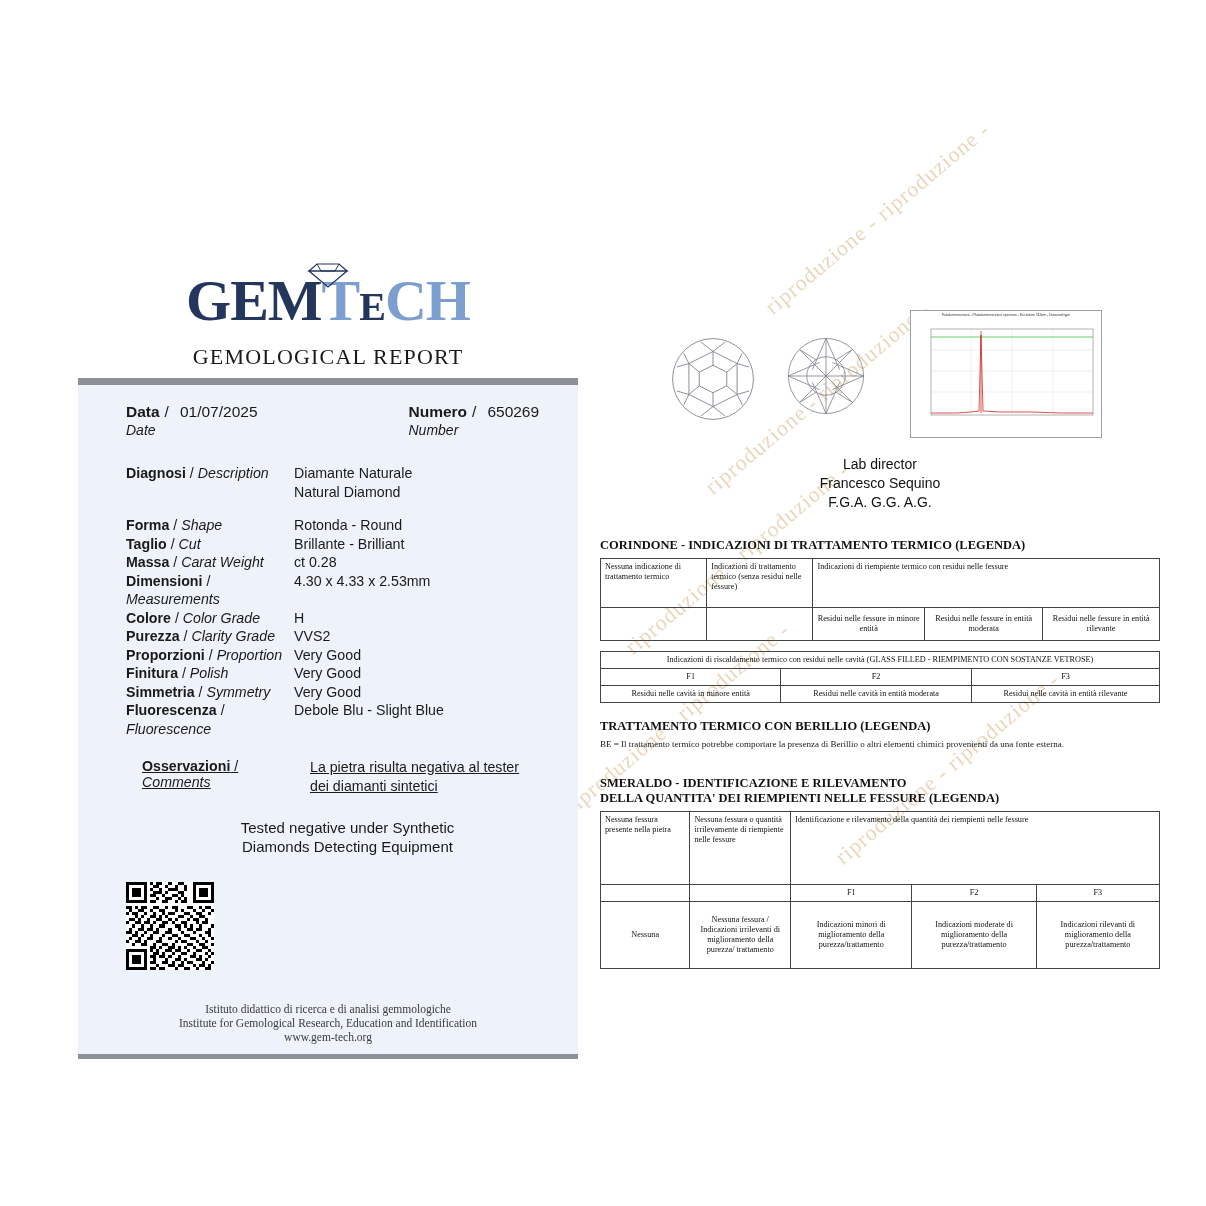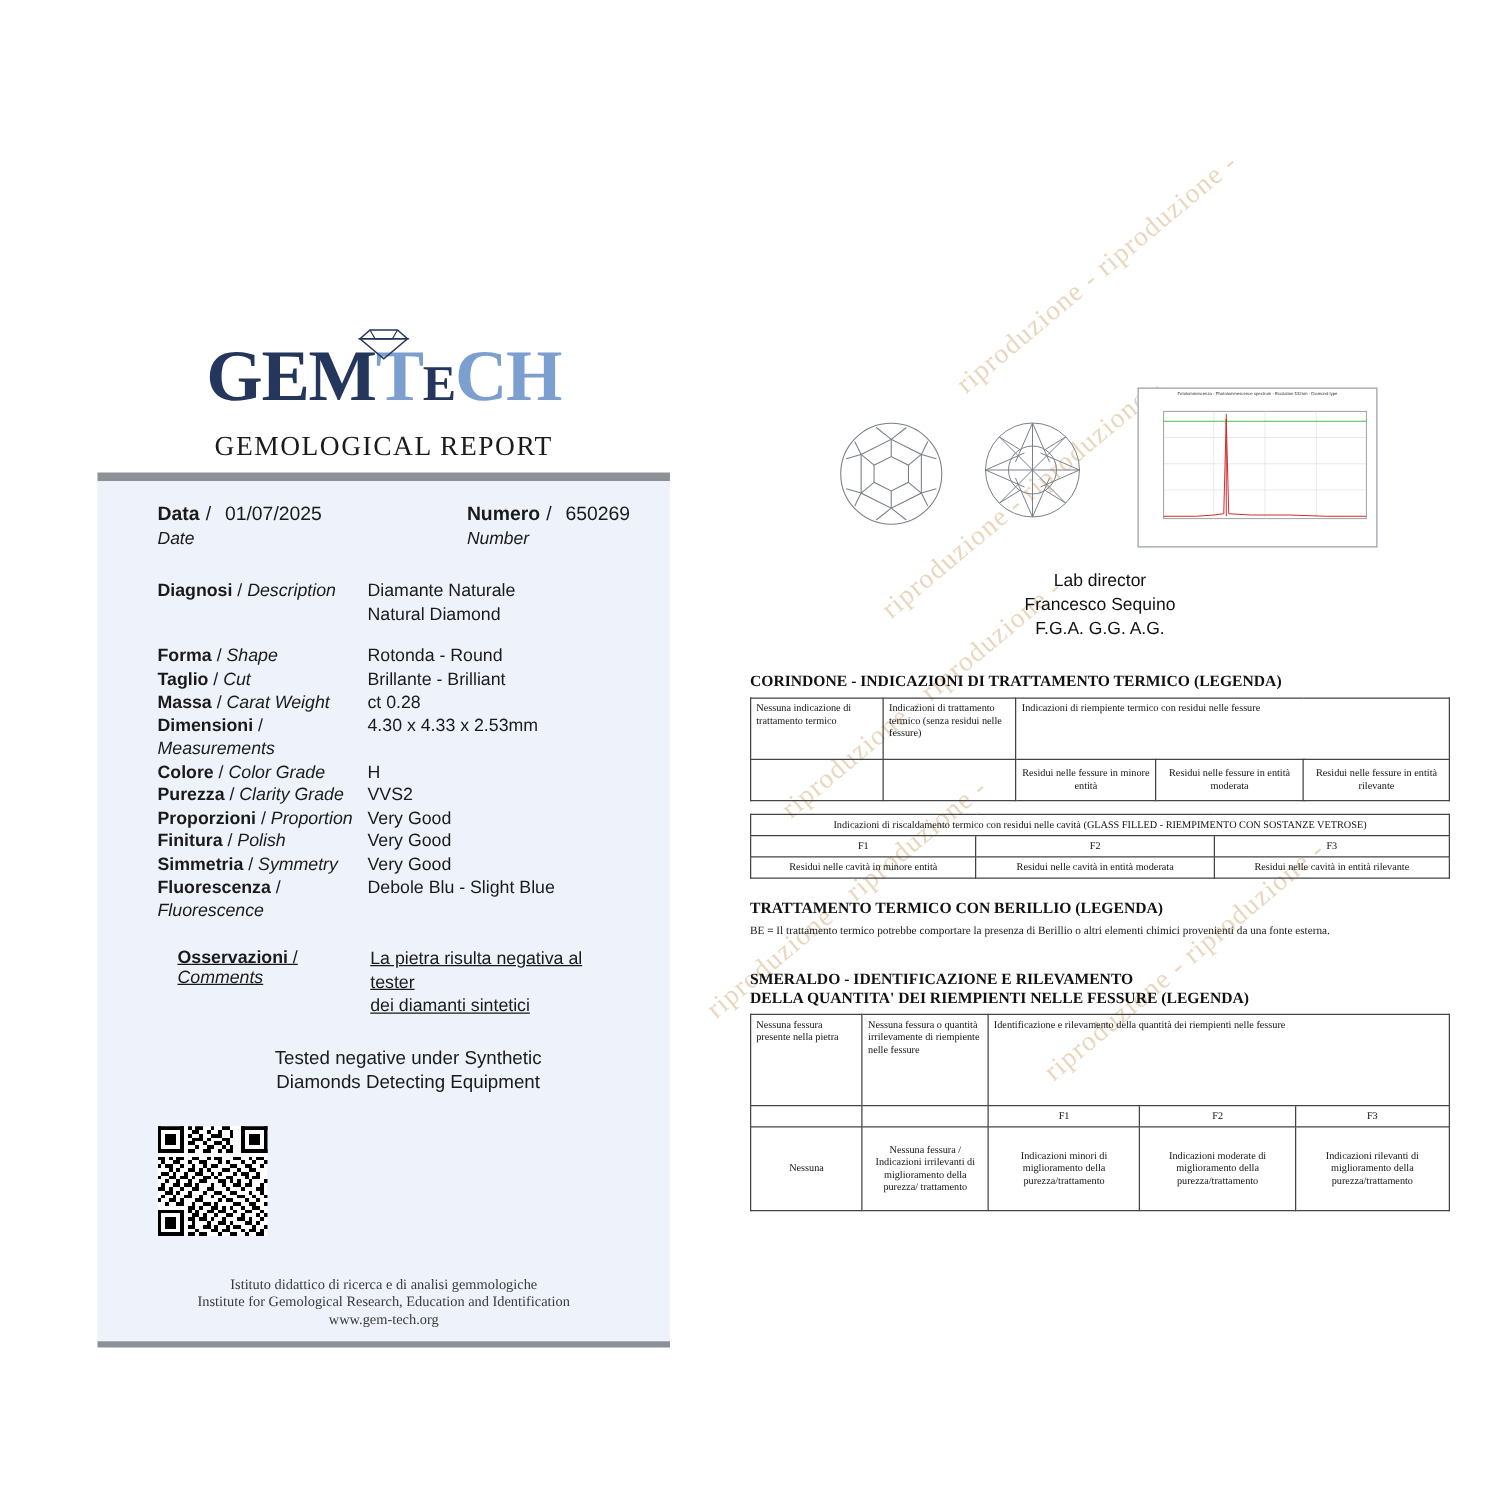--- a/index.html
+++ b/index.html
@@ -1,33 +1,33 @@
 <!DOCTYPE html>
 <html><head>
 <meta charset="utf-8">
 <style>
   html,body{margin:0;padding:0;}
   body{width:1206px;height:1206px;background:#ffffff;font-family:"Liberation Sans",sans-serif;color:#1a1a1a;position:relative;overflow:hidden;}
 
   
-  #left-card{position:absolute;left:78px;top:262px;width:458px;}
+  #left-card{position:absolute;left:78px;top:262px;width:500px;}
 
   .logo-wrap{text-align:center;position:relative;height:78px;}
   .logo-text{font-family:"Liberation Serif",serif;font-size:58px;letter-spacing:-1px;color:#24365c;font-weight:700;line-height:78px;}
   .logo-text .lt-light{color:#7d9fd0;}
   .logo-text .lt-small{font-size:40px;}
   .diamond-mark{position:absolute;left:50%;top:0px;transform:translateX(-50%);width:46px;height:26px;}
 
   .report-title{text-align:center;font-family:"Liberation Serif",serif;font-size:22px;letter-spacing:1.2px;color:#1b1b1b;padding-top:4px;padding-bottom:8px;}
 
   .topbar{height:7px;background:#8d9097;width:100%;}
   .panel{background:#eef2fa;padding:0;}
   .botbar{height:5px;background:#8d9097;width:100%;}
 
-  .hdr-row{display:flex;padding:18px 48px 4px 48px;}
+  .hdr-row{display:flex;padding:18px 48px 4px 48px;gap:35px;}
   .hdr-col{display:flex;}
   .hdr-col.c2{margin-left:116px;}
   .hdr-label-it{font-weight:bold;font-size:15.5px;}
   .hdr-slash{margin:0 5px;font-size:15.5px;}
   .hdr-label-en{font-style:italic;font-size:14px;display:block;margin-top:1px;}
   .hdr-value{font-size:15.5px;margin-left:6px;}
   .hdr-stack{display:flex;flex-direction:column;}
 
   .fields{padding:22px 48px 0 48px;}
   .frow{display:flex;line-height:18.5px;}

